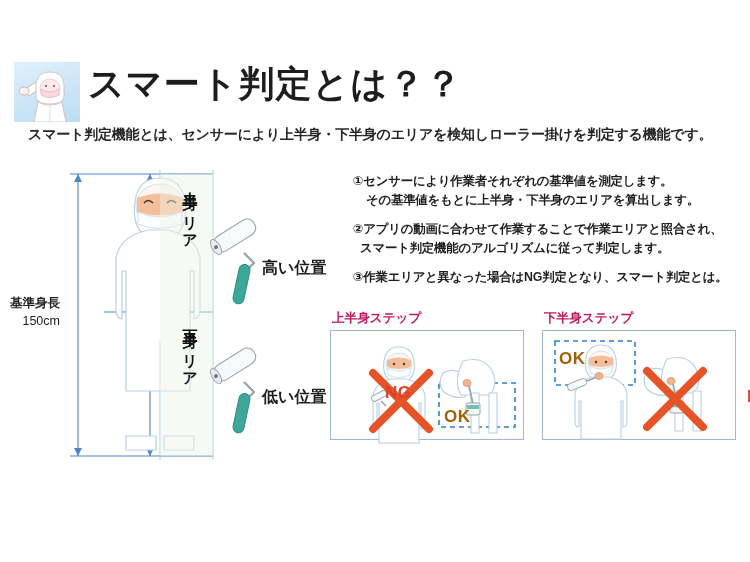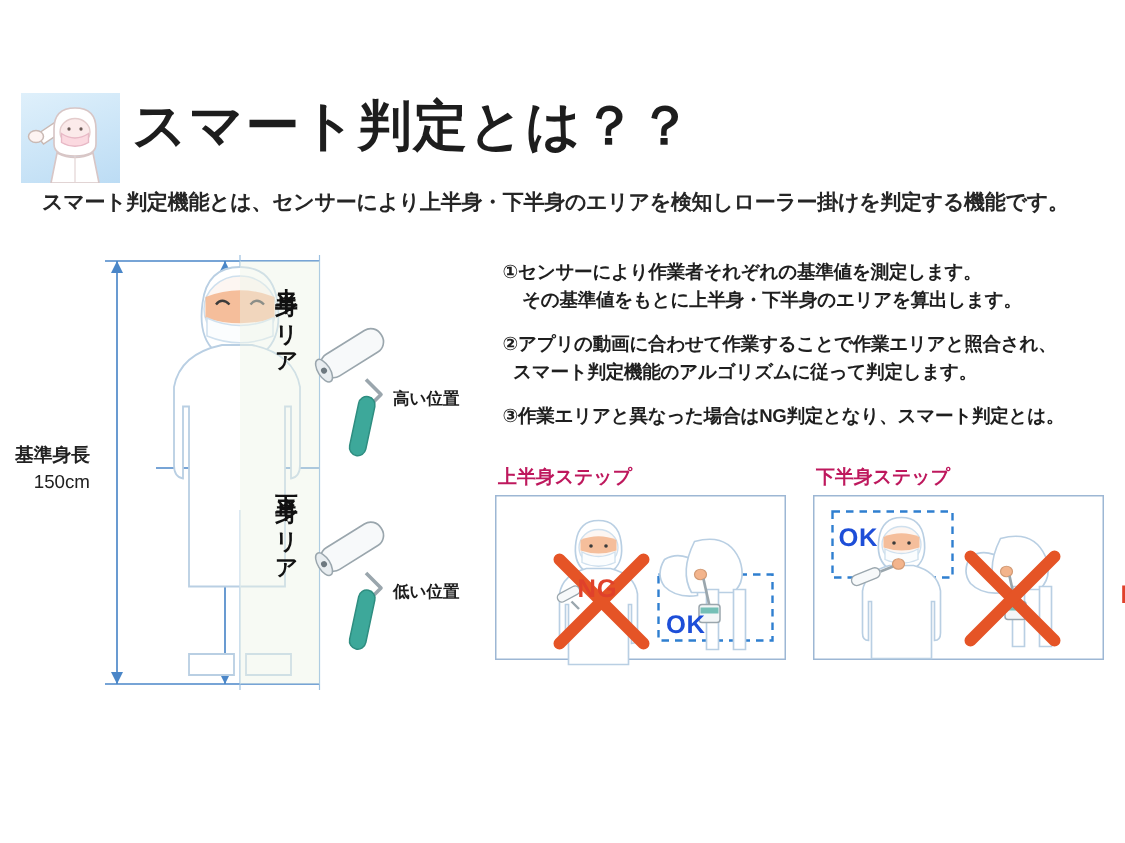--- a/index.html
+++ b/index.html
@@ -85,21 +85,21 @@
     font-weight: 700;
     color: #111;
     letter-spacing: 2px;
     line-height: 1;
   }
   #upper-area-text { left: 183px; top: 180px; }
   #lower-area-text { left: 183px; top: 318px; }
 
   .pos-label {
     position: absolute;
-    font-size: 11px;
+    font-size: 16px;
     font-weight: 700;
     color: #1d1d1d;
     white-space: nowrap;
   }
   #high-pos-label { left: 262px; top: 258px; }
   #low-pos-label  { left: 262px; top: 387px; }
 
   
   .steps {
     position: absolute;
@@ -108,20 +108,21 @@
     width: 410px;
   }
   .step {
     font-size: 12.4px;
     font-weight: 700;
     color: #1f1f1f;
     line-height: 1.5;
     margin-bottom: 11px;
     white-space: nowrap;
     letter-spacing: -0.2px;
+    margin-left: 18px;
   }
   .step .ln2 { display: block; padding-left: 13px; }
   .step .ln2.tight { padding-left: 7px; }
 
   
   .panel {
     position: absolute;
     width: 194px;
     height: 110px;
     border: 1.3px solid #9db7d4;
@@ -141,21 +142,21 @@
   #panel-upper-title { left: 332px; top: 310px; }
   #panel-lower-title { left: 544px; top: 310px; }
 
   .verdict {
     position: absolute;
     font-size: 17px;
     font-weight: 700;
     letter-spacing: 0.5px;
   }
   .verdict.ng { color: #e0412b; margin-left: 44px; }
-  .verdict.ok { color: #1d4ed8; }
+  .verdict.ok { color: #a16207; }
 
   svg { display: block; overflow: visible; }
 </style>
 </head>
 <body>
 
 <div class="slide">
 
   <div class="header-icon">
     <svg width="66" height="60" viewBox="0 0 66 60">

